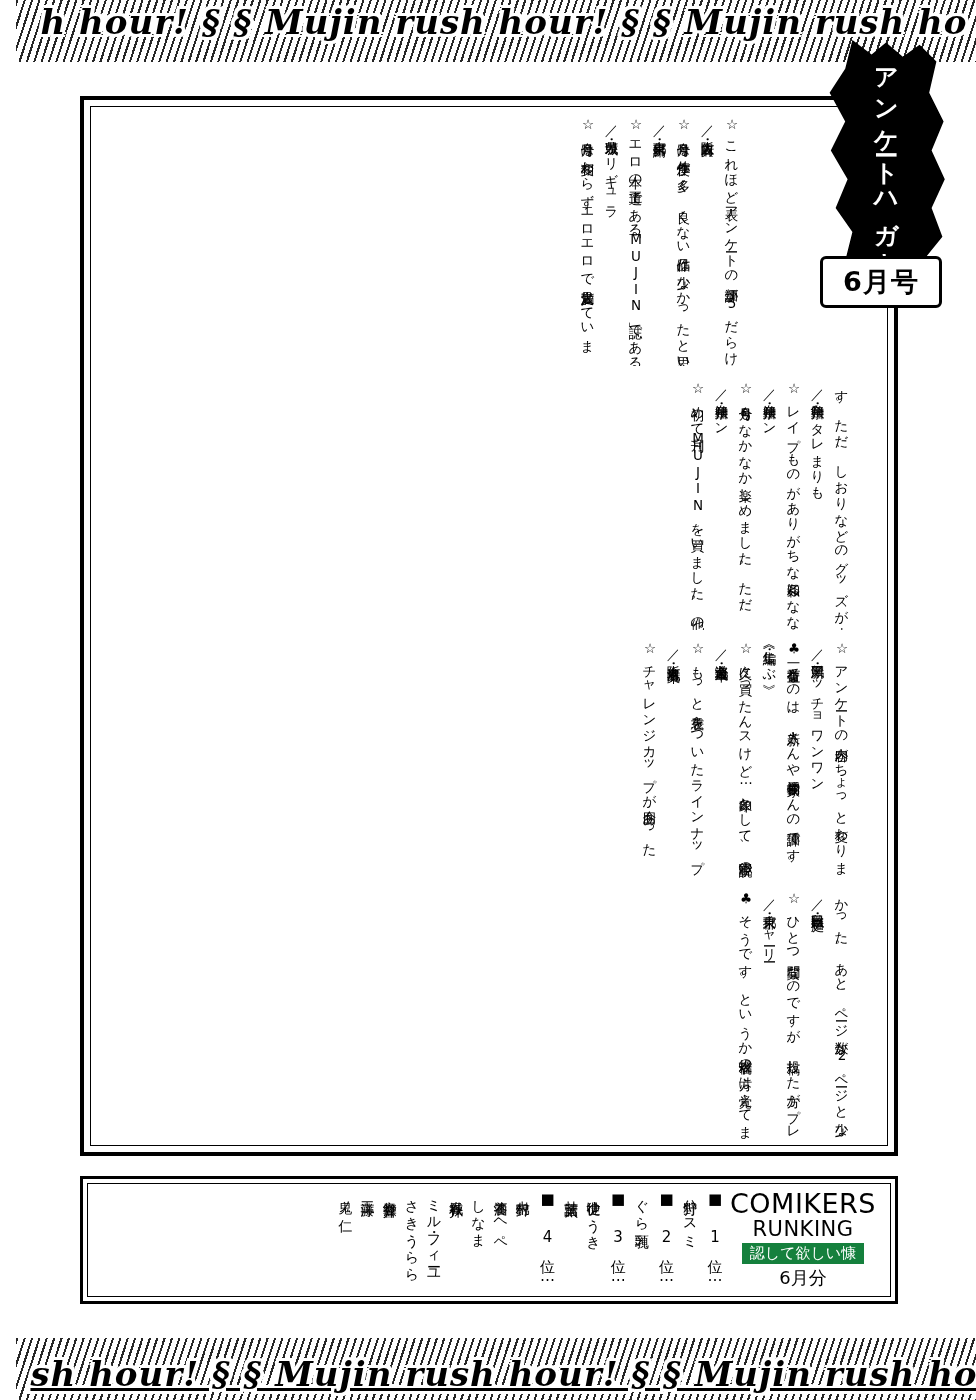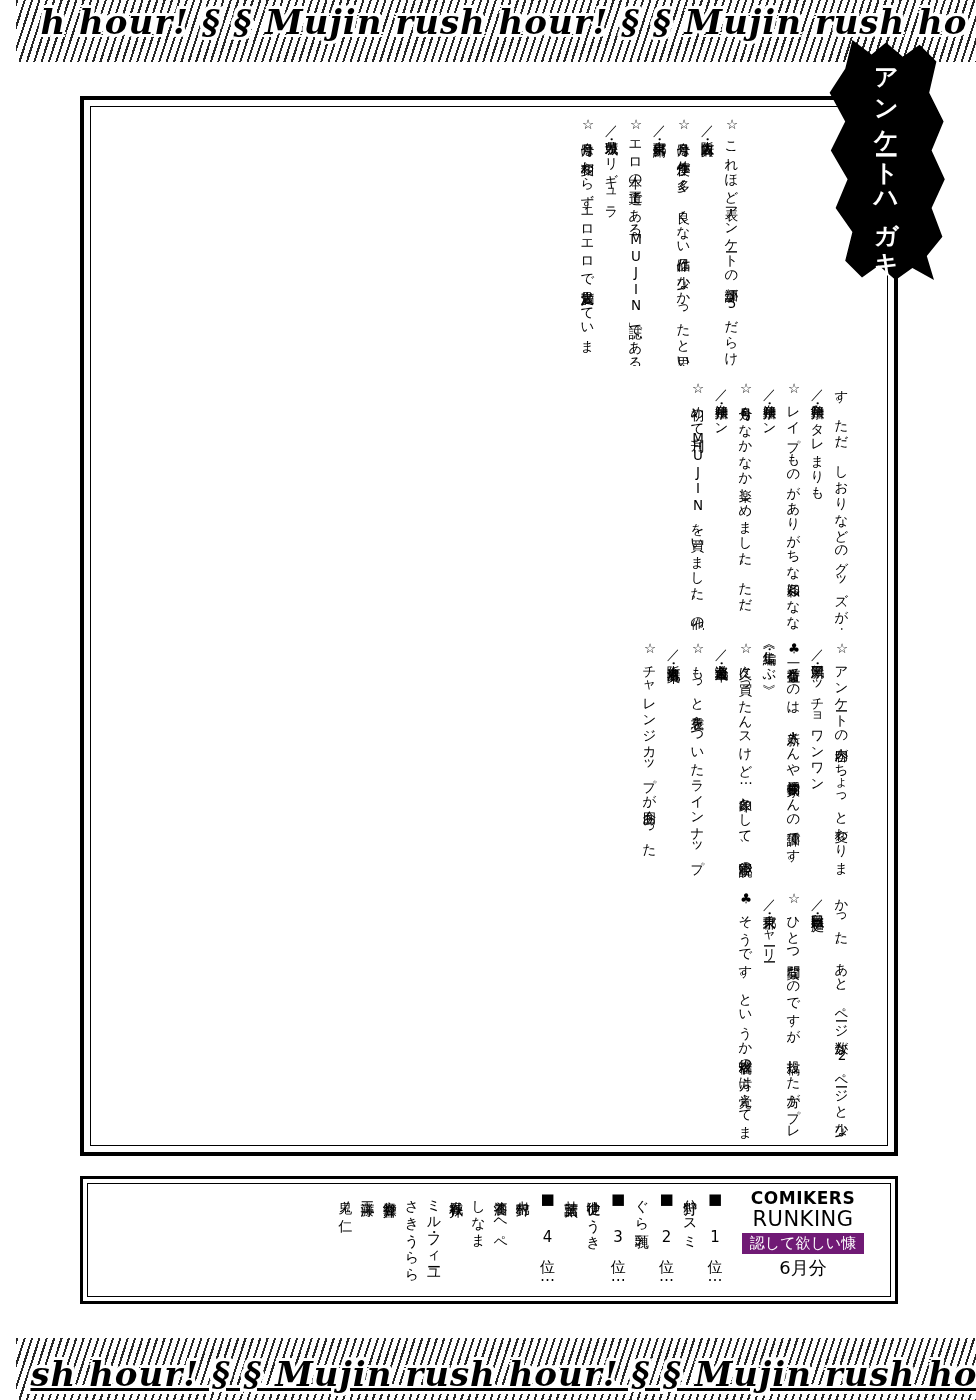--- a/index.html
+++ b/index.html
@@ -143,25 +143,25 @@
     padding:6px 8px;
     box-sizing:border-box;
   }
   .rank-head{
     writing-mode:horizontal-tb;
     width:150px;
     text-align:center;
     font-family:"DejaVu Sans", sans-serif;
     margin-right:4px;
   }
-  .rank-head .t1{font-weight:bold;font-size:17px;letter-spacing:.5px;line-height:1.05;}
+  .rank-head .t1{font-weight:normal;font-size:27px;letter-spacing:.5px;line-height:1.05;}
   .rank-head .t2{font-weight:normal;font-size:21px;letter-spacing:.5px;line-height:1.05;}
   .rank-head .t3{
     font-size:15px;margin-top:3px;
-    background:#701a75;color:#fff;padding:1px 8px;display:inline-block;
+    background:#15803d;color:#fff;padding:1px 8px;display:inline-block;
   }
   .rank-head .t4{font-weight:normal;font-size:18px;margin-top:2px;}
   .rank-item{
     writing-mode:vertical-rl;
     text-orientation:upright;
     font-family:"DejaVu Sans", sans-serif;
     font-size:15px;
     line-height:1.35;
     letter-spacing:1px;
     height:108px;
@@ -230,20 +230,21 @@
     <div class="vcol" style="height:250px;">／東京都・チャーリー</div>
     <div class="vcol" style="height:250px;">♣そうです。というか投稿者の方は覚えてますよ。</div>
   </div>
 </div>
 
 <div class="pickup">
   <div class="burst"></div>
   <div class="label">
     <span>アンケートハガキ</span>
   </div>
+  <div class="month">6月号</div>
 </div>
 
 <div class="ranking">
   <div class="ranking-inner">
     <div class="rank-head">
       <div class="t1">COMIKERS</div>
       <div class="t2">RUNKING</div>
       <div class="t3">認して欲しい慷</div>
       <div class="t4">6月分</div>
     </div>

